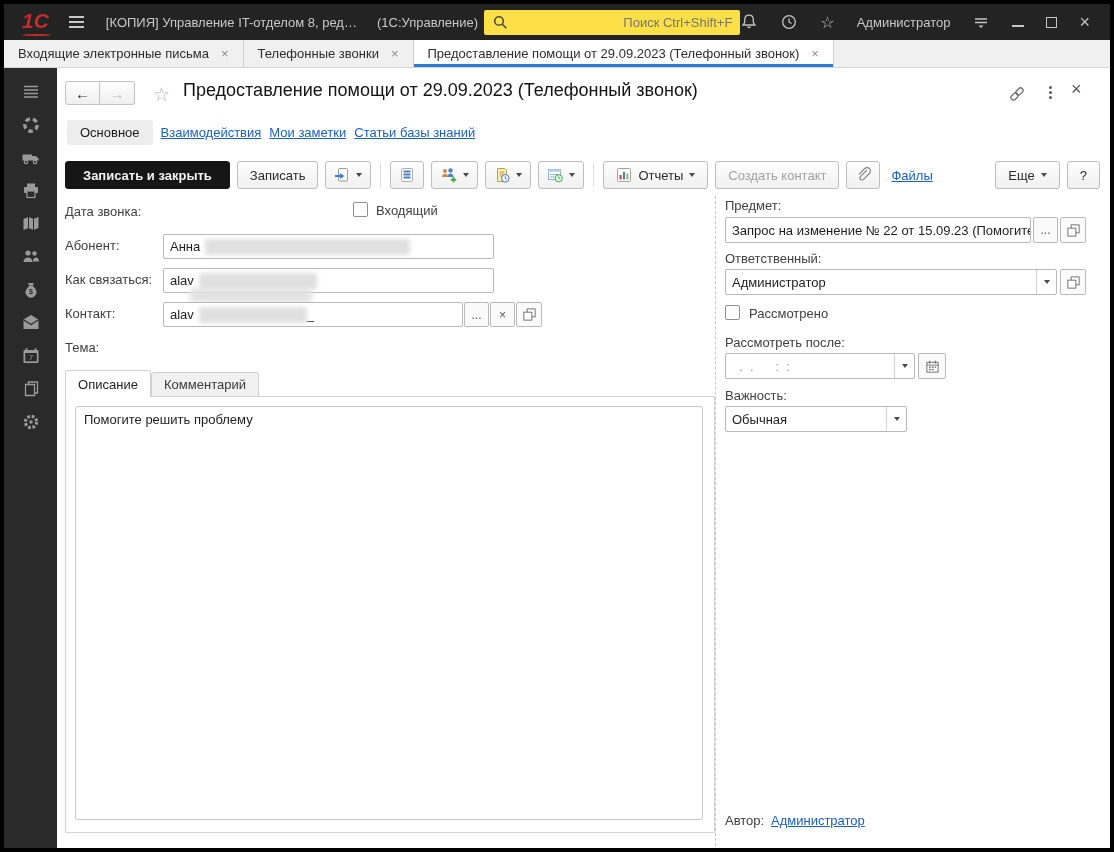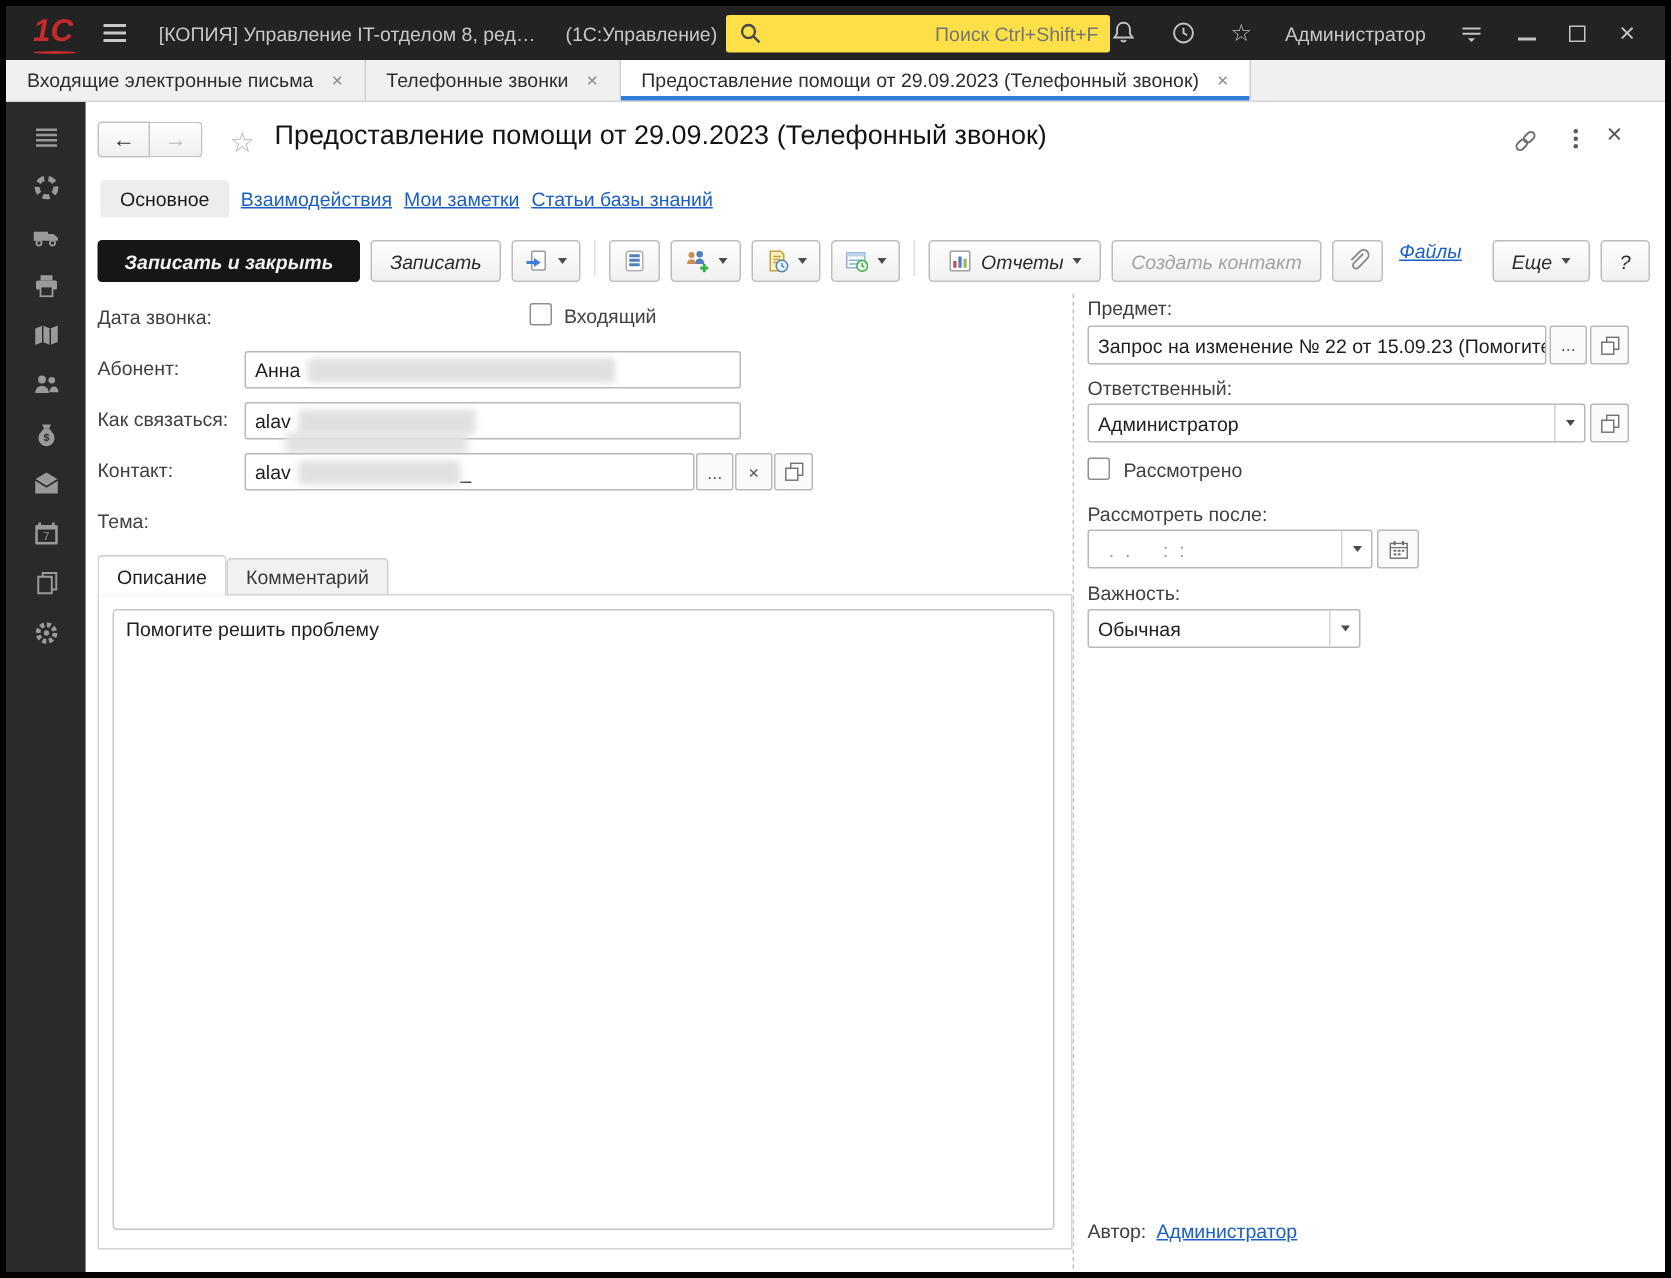--- a/index.html
+++ b/index.html
@@ -50,21 +50,21 @@
   .hdr-title { position:absolute; left:126px; top:12px; font-size:18px; color:#141414; white-space:nowrap; }
   .hdr-link { position:absolute; left:950px; top:17px; }
   .hdr-dots { position:absolute; left:990px; top:16px; display:flex; flex-direction:column; gap:2px; padding:2px; }
   .hdr-dots i { width:3px; height:3px; background:#5a5a5a; border-radius:50%; }
   .hdr-close { position:absolute; left:1014px; top:11px; font-size:18px; color:#555; }
 
   .navrow { position:absolute; left:10px; top:50px; display:flex; align-items:center; gap:8px; height:28px; }
   .nav-main { background:#ededed; border-radius:3px; padding:5px 13px; color:#1c1c1c; }
   .nav-link { color:#1b5fc4; text-decoration:underline; cursor:pointer; }
 
-  .toolbar { position:absolute; left:8px; top:92px; right:10px; display:flex; gap:7px; height:30px;font-style:italic; }
+  .toolbar { position:absolute; left:8px; top:92px; right:10px; display:flex; align-items:center; gap:7px; height:30px; }
   .btn { height:28px; border:1px solid #bdbdbd; border-radius:3px; background:linear-gradient(#fefefe,#f0f0f0);
     display:flex; align-items:center; justify-content:center; padding:0 12px; font-size:13px; color:#2b2b2b; cursor:pointer; gap:6px; }
   .btn.primary { background:#161616; border-color:#161616; color:#f2f2f2; font-weight:600; padding:0 17px; }
   .btn.icononly { padding:0 8px; }
   .btn.disabled { color:#a2a2a2; cursor:default; }
   .tri { width:0; height:0; border-left:3.5px solid transparent; border-right:3.5px solid transparent; border-top:4.5px solid #4a4a4a; }
   .tsep { width:1px; height:24px; background:#dedede; margin:0 2px; }
   .files-link { color:#1b5fc4; text-decoration:underline; margin-left:4px; cursor:pointer; }
   .spacer { flex:1; }
 

